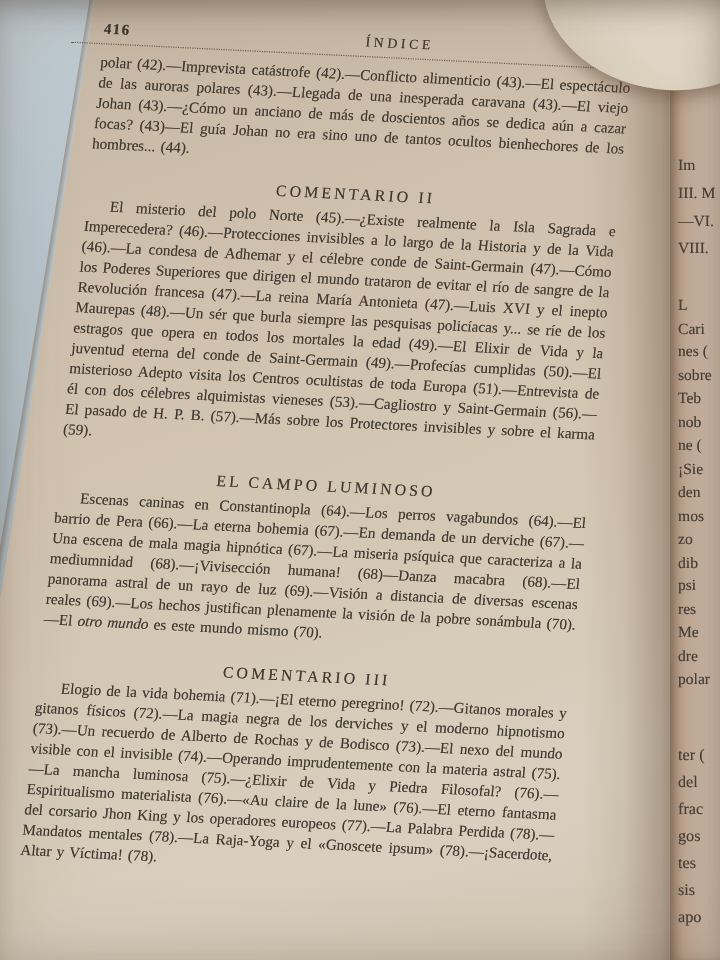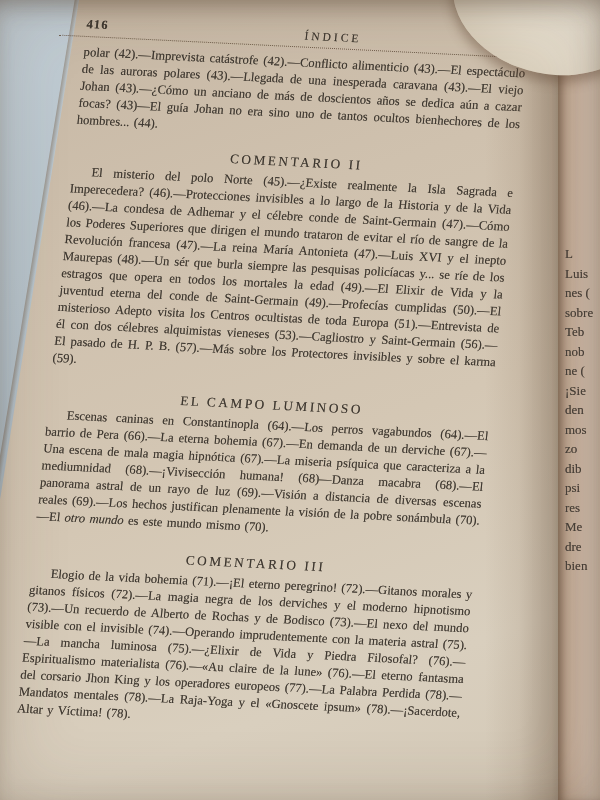--- a/index.html
+++ b/index.html
@@ -111,37 +111,52 @@
     <p class="para"><span>Escenas caninas en Constantinopla (64).—Los perros vagabundos (64).—El barrio de Pera (66).—La eterna bohemia (67).—En demanda de un derviche (67).—Una escena de mala magia hipnótica (67).—La miseria psíquica que caracteriza a la mediumnidad (68).—¡Vivisección humana! (68)—Danza macabra (68).—El panorama astral de un rayo de luz (69).—Visión a distancia de diversas escenas reales (69).—Los hechos justifican plenamente la visión de la pobre sonámbula (70).—El </span><span class="it">otro mundo</span><span> es este mundo mismo (70).</span></p>
 
     <h3 class="sec-heading big-gap">COMENTARIO III</h3>
     <p class="para">Elogio de la vida bohemia (71).—¡El eterno peregrino! (72).—Gitanos morales y gitanos físicos (72).—La magia negra de los derviches y el moderno hipnotismo (73).—Un recuerdo de Alberto de Rochas y de Bodisco (73).—El nexo del mundo visible con el invisible (74).—Operando imprudentemente con la materia astral (75).—La mancha luminosa (75).—¿Elixir de Vida y Piedra Filosofal? (76).—Espiritualismo materialista (76).—«Au claire de la lune» (76).—El eterno fantasma del corsario Jhon King y los operadores europeos (77).—La Palabra Perdida (78).—Mandatos mentales (78).—La Raja-Yoga y el «Gnoscete ipsum» (78).—¡Sacerdote, Altar y Víctima! (78).</p>
 
   </div>
 
   <div class="gutter"></div>
 
   <div class="facing-page">
+    <div class="frag-group g1">
+        <div class="frag">Im</div>
+        <div class="frag">III. M</div>
+        <div class="frag">—VI.</div>
+        <div class="frag">VIII.</div>
+      </div>
     <div class="frag-group g2">
         <div class="frag">L</div>
-        <div class="frag">Luis</div>
+        <div class="frag">Cari</div>
         <div class="frag">nes (</div>
         <div class="frag">sobre</div>
         <div class="frag">Teb</div>
         <div class="frag">nob</div>
         <div class="frag">ne (</div>
         <div class="frag">¡Sie</div>
         <div class="frag">den</div>
         <div class="frag">mos</div>
         <div class="frag">zo</div>
         <div class="frag">dib</div>
         <div class="frag">psi</div>
         <div class="frag">res</div>
         <div class="frag">Me</div>
         <div class="frag">dre</div>
-        <div class="frag">bien</div>
+        <div class="frag">polar</div>
+      </div>
+    <div class="frag-group g3">
+        <div class="frag">ter (</div>
+        <div class="frag">del</div>
+        <div class="frag">frac</div>
+        <div class="frag">gos</div>
+        <div class="frag">tes</div>
+        <div class="frag">sis</div>
+        <div class="frag">apo</div>
       </div>
   </div>
 
   <div class="corner-dark"></div>
   <div class="corner-sliver"></div>
 
 </div>
 
 </body></html>

